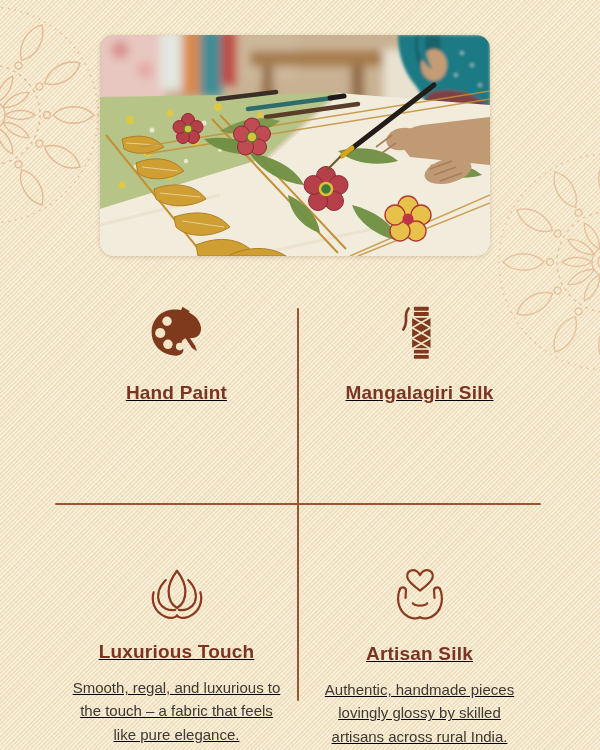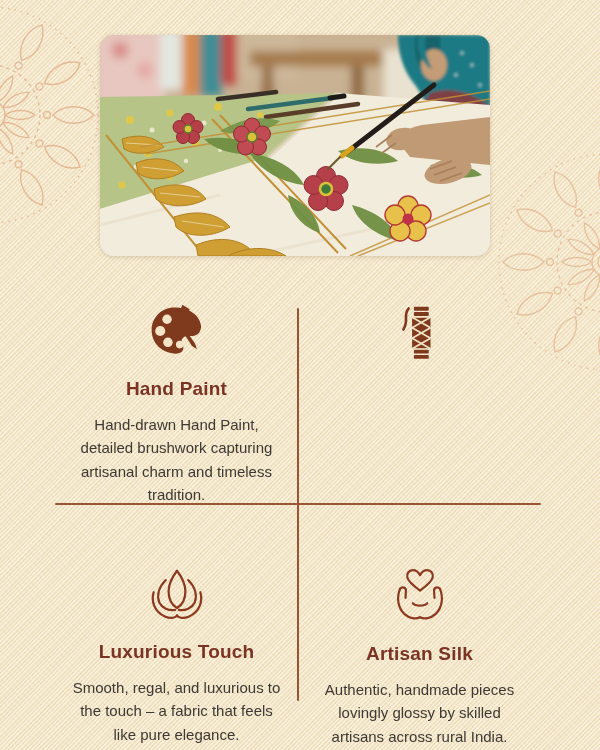--- a/index.html
+++ b/index.html
@@ -30,21 +30,21 @@
     background:#e8ddc8;
   }
   .photo svg{display:block;width:100%;height:100%;}
   
   .features{
     position:absolute;left:55px;top:296px;width:486px;
     display:grid;grid-template-columns:243px 243px;grid-template-rows:207px 219px;
   }
   .cell{
     display:flex;flex-direction:column;align-items:center;
-    text-align:center;padding-top:6px;box-sizing:border-box;
+    text-align:center;padding-top:6px;box-sizing:border-box;text-decoration:underline;
   }
   .cell.row2{padding-top:28px;margin-top:36px;}
   .icon-box{height:62px;display:flex;align-items:center;justify-content:center;margin-bottom:18px;}
   .cell h3{
     margin:0;font-size:19px;font-weight:bold;color:#7b3424;letter-spacing:.2px;
   }
   .cell p{
     margin:13px 0 0 0;font-size:15px;line-height:1.56;color:#3e3833;
     max-width:216px;
   }
@@ -290,41 +290,41 @@
             <circle cx="13.5" cy="32" r="5.6"></circle>
             <circle cx="22" cy="44.5" r="5.2"></circle>
             <circle cx="35" cy="47" r="4.2"></circle>
           </g>
           <path d="M38 3 L46 8 L38.5 23 L31.5 19 Z" fill="#7f3a1e"></path>
           <path d="M35 21 L52 46 L54 52 L48.5 48.5 L32.5 24" fill="#7f3a1e"></path>
           <path d="M49 17 C58 20 60 28 55 34 C47 32 45 23 49 17 Z" fill="#7f3a1e"></path>
         </svg>
       </div>
       <h3>Hand Paint</h3>
-      <p>Hand-drawn Hand Paint, detailed brushwork capturing artisanal charm and timeless tradition.</p>
     </section>
 
     <section class="cell">
       <div class="icon-box">
         <svg width="56" height="58" viewBox="0 0 64 64">
           <g fill="#7f3a1e">
             <rect x="25" y="2" width="17" height="4.5" rx="1"></rect>
             <rect x="25" y="8" width="17" height="4.5" rx="1"></rect>
             <rect x="23" y="14" width="21" height="36"></rect>
             <rect x="25" y="51" width="17" height="4.5" rx="1"></rect>
             <rect x="25" y="57" width="17" height="4.5" rx="1"></rect>
           </g>
           <g stroke="#f2e4c5" stroke-width="2" fill="none">
             <path d="M23 14 L44 26 M23 26 L44 38 M23 38 L44 50"></path>
             <path d="M44 14 L23 26 M44 26 L23 38 M44 38 L23 50"></path>
             <path d="M23 14 L44 14 M23 50 L44 50" stroke-width="1.2"></path>
           </g>
           <path d="M19 4 C12 12 20 17 13 28" stroke="#7f3a1e" stroke-width="3" fill="none" stroke-linecap="round"></path>
         </svg>
       </div>
+      <h3>Mangalagiri Silk</h3>
     </section>
 
     <section class="cell row2">
       <div class="icon-box">
         <svg width="60" height="56" viewBox="0 0 64 60" fill="none" stroke="#8b3a20" stroke-width="2.4" stroke-linecap="round" stroke-linejoin="round">
           <path d="M32 4 C26 12 23 19 23 26 C23 35 27 41 32 44 C37 41 41 35 41 26 C41 19 38 12 32 4 Z"></path>
           <path d="M20 14 C13 21 10 30 13 38 C16 44 23 47 30 46"></path>
           <path d="M44 14 C51 21 54 30 51 38 C48 44 41 47 34 46"></path>
           <path d="M7 27 C4 37 8 48 19 53 C26 56 31 54 32 52"></path>
           <path d="M57 27 C60 37 56 48 45 53 C38 56 33 54 32 52"></path>

